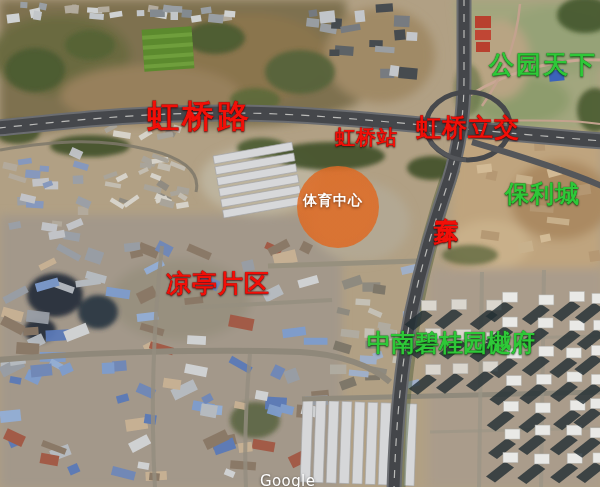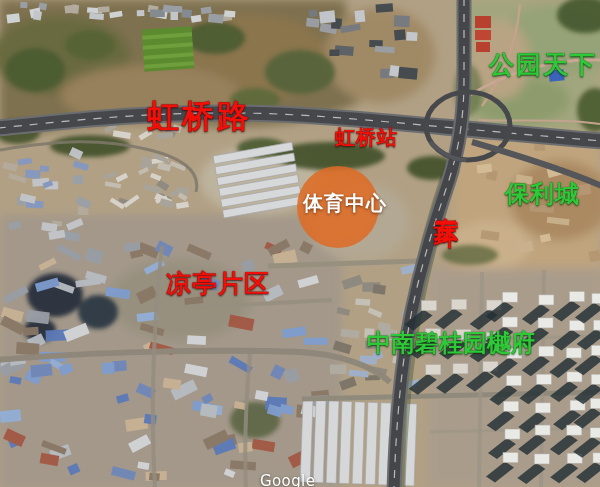--- a/index.html
+++ b/index.html
@@ -478,21 +478,22 @@
         <rect x="590.1721200464164" y="427.82162011965255" width="15" height="10" fill="#e9e9e6" stroke="#b3b3af" stroke-width=".5"></rect>
         <path d="M594.9693510001382,461.8822593236725 l-19,15 l9,6 l19,-15 z" fill="#232f35" opacity=".82"></path>
         <rect x="592.9693510001382" y="452.8822593236725" width="15" height="10" fill="#e9e9e6" stroke="#b3b3af" stroke-width=".5"></rect>
       </g>
     </svg>
 
   <div class="highlight"></div>
 
   <div class="lbl red" style="left:147px;top:99px;font-size:32px;letter-spacing:3px;">虹桥路</div>
   <div class="lbl red" style="left:335px;top:107px;font-size:20px;letter-spacing:1px;margin-top:20px;">虹桥站</div>
+  <div class="lbl red" style="left:416px;top:114px;font-size:25px;letter-spacing:1px;">虹桥立交</div>
   <div class="lbl green" style="left:505px;top:182px;font-size:24px;letter-spacing:1px;">保利城</div>
   <div class="lbl green" style="left:489px;top:51px;font-size:25px;letter-spacing:2px;">公园天下</div>
-  <div class="lbl white" style="left:303px;top:193px;font-size:20px;letter-spacing:1px;text-align:center;">体育中心</div>
+  <div class="lbl white" style="left:303px;top:193px;font-size:14px;letter-spacing:1px;text-align:center;">体育中心</div>
   <div class="lbl red" style="left:166px;top:270px;font-size:25px;letter-spacing:1px;">凉亭片区</div>
   <div class="lbl red vertical" style="left:432px;top:198px;font-size:24px;">东三环</div>
   <div class="lbl green" style="left:367px;top:331px;font-size:24px;text-align:right;">中南碧桂园樾府</div>
 
   <div class="watermark">Google</div>
 </div>
 
 </body></html>

